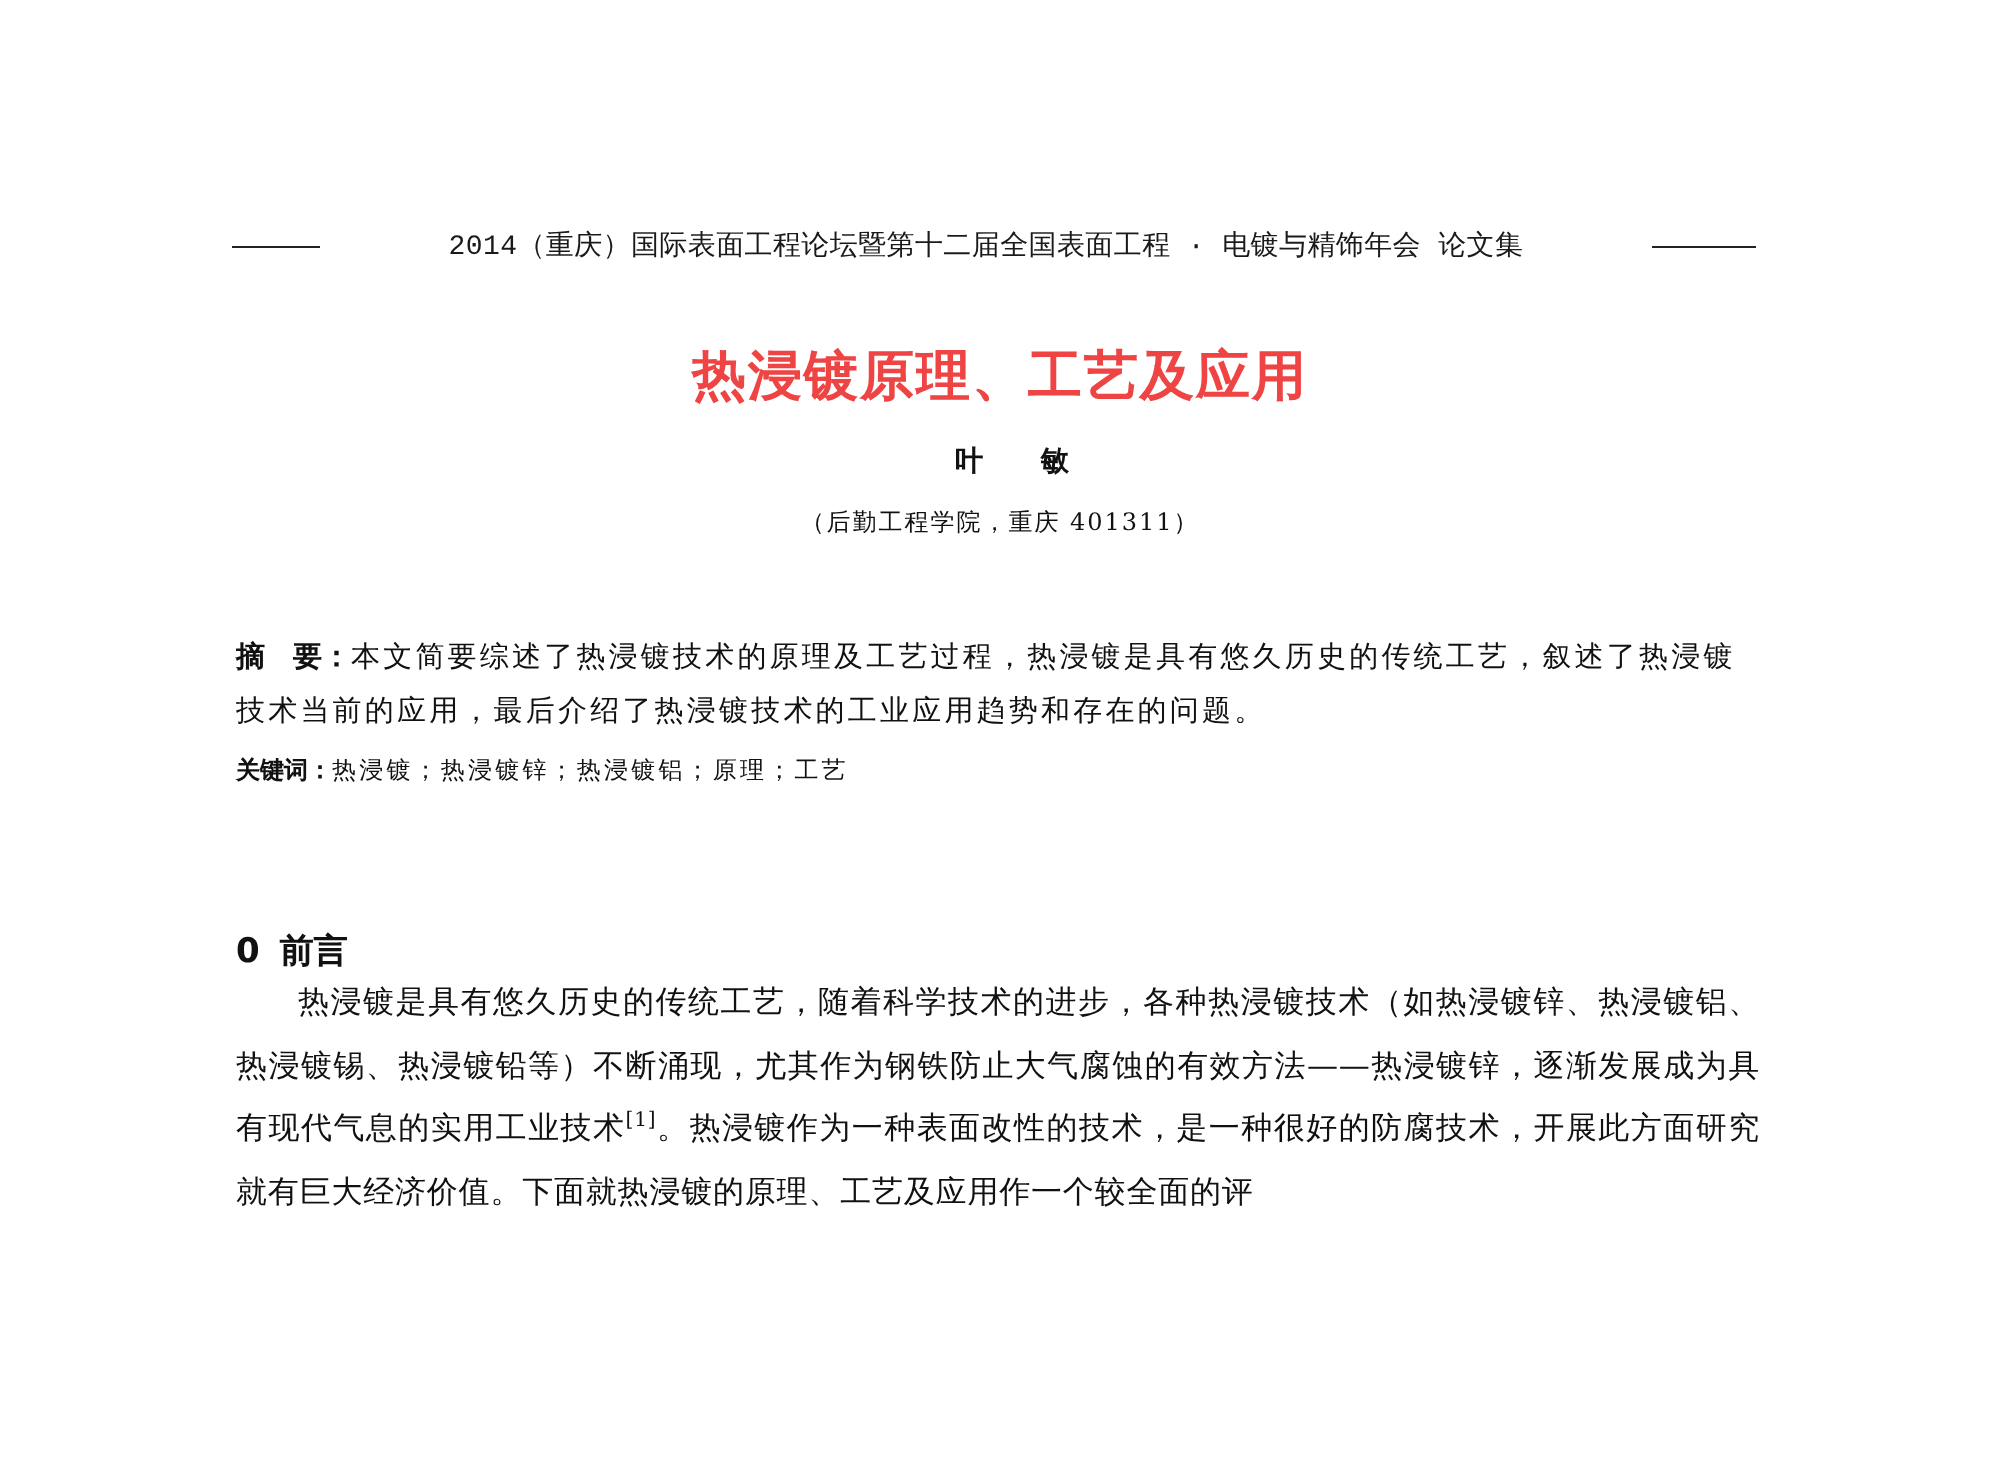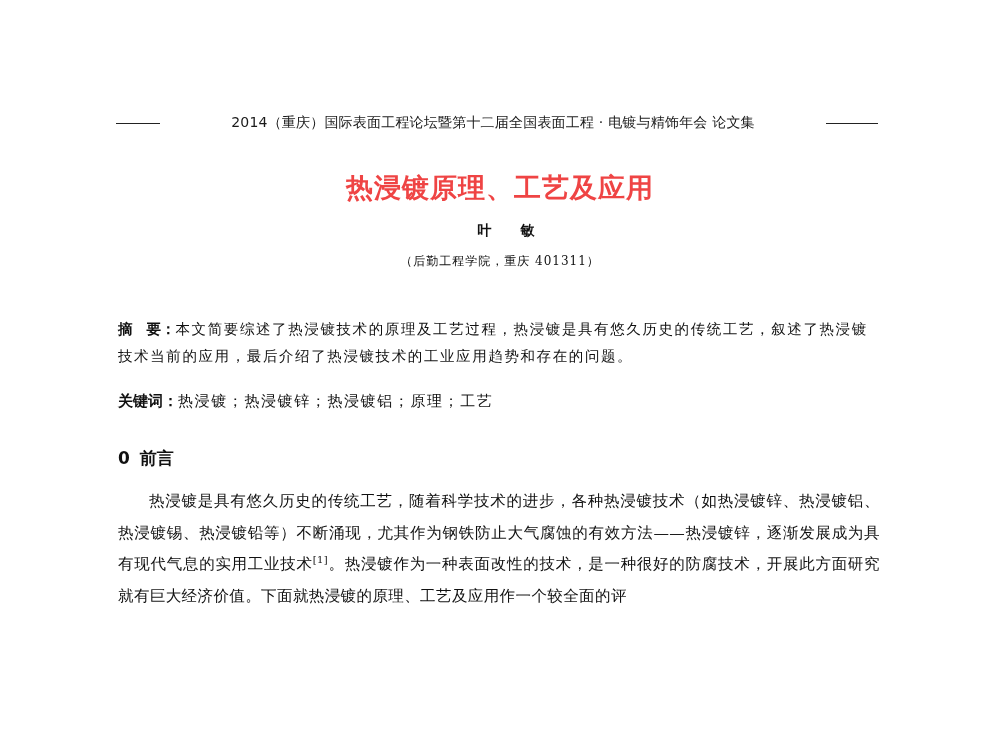--- a/index.html
+++ b/index.html
@@ -34,21 +34,21 @@
       color: #1a1a1a;
       white-space: nowrap;
     }
     .running-header .dash {
       display: inline-block;
       height: 0;
       border-top: 1.5px solid #222;
     }
     .running-header .dash.left { width: 44px; }
     .running-header .dash.right { width: 52px; }
-    .running-header .text { letter-spacing: 0.2px; }
+    .running-header .text { letter-spacing: 0.2px; font-family: Liberation Mono, monospace; }
 
     .title {
       position: absolute;
       left: 0; width: 1000px;
       top: 170px;
       text-align: center;
       font-family: "DejaVu Serif", "Liberation Serif", serif;
       font-weight: bold;
       font-size: 27px;
       letter-spacing: 1px;
@@ -85,36 +85,36 @@
     .abstract .label {
       font-family: Liberation Serif, serif;
       font-weight: bold;
       letter-spacing: 0;
     }
     .abstract .label .gap { display: inline-block; width: 14px; }
 
     .keywords {
       position: absolute;
       left: 118px;
-      top: 388px;
+      top: 372px;
       width: 762px;
-      font-size: 15px;
+      font-size: 12px;
       line-height: 27px;
       letter-spacing: 1.6px;
     }
     .keywords .label {
       font-family: "DejaVu Sans", "Liberation Sans", sans-serif;
       font-weight: bold;
       letter-spacing: 0;
     }
 
     .section-heading {
       position: absolute;
       left: 118px;
-      top: 447px;
+      top: 464px;
       font-family: "DejaVu Sans", "Liberation Sans", sans-serif;
       font-weight: bold;
       font-size: 17px;
     }
     .section-heading .num { margin-right: 10px; }
 
     .body-text {
       position: absolute;
       left: 118px;
       top: 486px;

